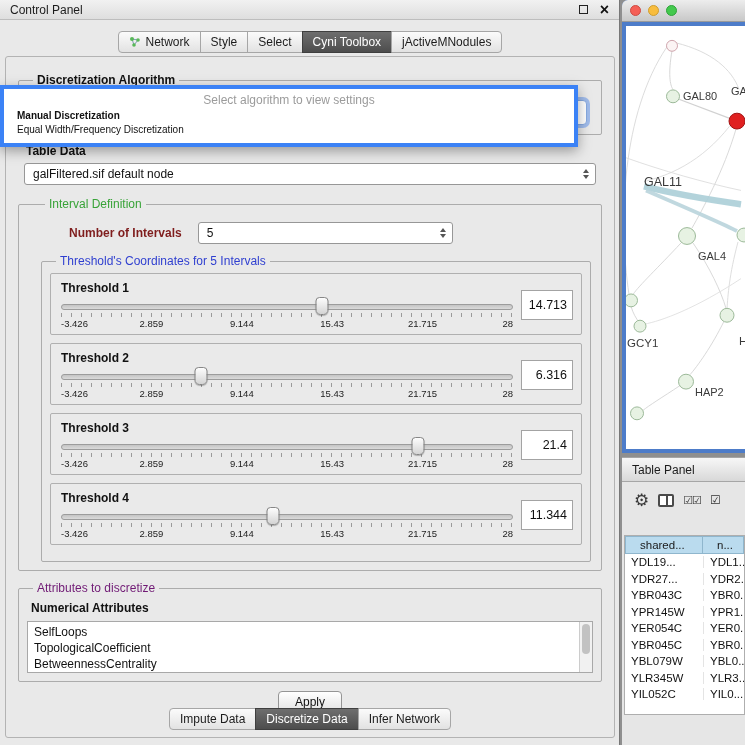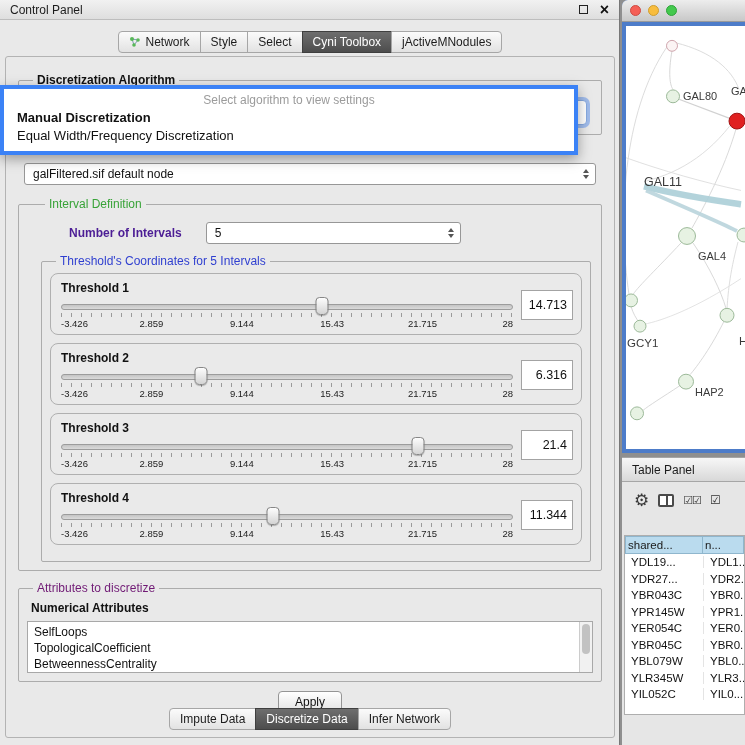--- a/index.html
+++ b/index.html
@@ -25,39 +25,39 @@
 
   fieldset{border:1px solid #acacac;border-radius:2px;padding:5px 8px 8px;min-width:0;}
   legend{font-size:12px;padding:0 4px;margin-left:6px;}
 
   .fs-algo{height:62px;margin-top:8px;position:relative;}
   .fs-algo legend{font-weight:bold;color:#111;}
   .algo-combo{position:relative;height:25px;margin:8px 6px 0;background:#fff;border:1px solid #86a9e0;border-radius:4px;box-shadow:0 0 0 3px rgba(100,150,235,.55);}
 
   .algo-popup{position:absolute;left:0;top:85px;width:578px;background:#fff;border:4px solid #3b82f6;box-shadow:0 4px 12px rgba(0,0,0,.35);z-index:20;padding-bottom:6px;}
   .popup-placeholder{font-size:12px;color:#9b9b9b;text-align:center;padding:4px 0 2px;}
-  .popup-item{font-size:13px;color:#111;padding:1px 0 2px 13px;}
+  .popup-item{font-size:10px;color:#111;padding:1px 0 2px 13px;}
   .popup-item.bold{font-weight:bold;}
 
   .td-label{font-size:12px;font-weight:bold;color:#111;margin:9px 0 5px 8px;}
   .combo{position:relative;height:22px;background:#fff;border:1px solid #979797;border-radius:3px;font-size:12px;color:#111;display:flex;align-items:center;padding:0 22px 0 8px;}
   .combo .arrows{position:absolute;right:6px;top:50%;transform:translateY(-50%);display:flex;flex-direction:column;gap:2px;}
   .arr-up{width:0;height:0;border-left:3.5px solid transparent;border-right:3.5px solid transparent;border-bottom:4px solid #555;}
   .arr-dn{width:0;height:0;border-left:3.5px solid transparent;border-right:3.5px solid transparent;border-top:4px solid #555;}
   .td-combo{margin:0 6px;}
 
   .fs-interval{margin-top:12px;padding-left:20px;}
   .fs-interval>legend{color:#38a338;}
   .num-row{display:flex;align-items:center;margin:6px 0 10px 30px;}
-  .num-label{font-size:12px;font-weight:bold;color:#4c1d95;margin-right:24px;}
+  .num-label{font-size:12px;font-weight:bold;color:#7f1d1d;margin-right:16px;}
   .num-combo{width:255px;}
   .fs-thresh{margin:0 2px;}
   .fs-thresh>legend{color:#2f3fd0;}
 
-  .threshold-box{border:1px solid #b0b0b0;background:#eaeaea;border-radius:8px;position:relative;height:62px;padding:7px 68px 4px 10px;margin-bottom:8px;}
+  .threshold-box{border:1px solid #b0b0b0;background:#eaeaea;border-radius:2px;position:relative;height:62px;padding:7px 68px 4px 10px;margin-bottom:8px;}
   .t-label{font-size:12px;font-weight:bold;color:#111;}
   .slider{position:relative;margin-top:9px;}
   .track{height:6px;background:linear-gradient(#c4c4c4,#dadada);border:1px solid #9c9c9c;border-radius:3px;}
   .thumb{position:absolute;top:-7px;width:13px;height:18px;background:linear-gradient(#fdfdfd,#d4d4d4);border:1px solid #878787;border-radius:4px 4px 5px 5px;transform:translateX(-50%);box-shadow:0 1px 1px rgba(0,0,0,.25);}
   .tickmarks{height:4px;margin-top:3px;background:repeating-linear-gradient(90deg,#9a9a9a 0,#9a9a9a 1px,transparent 1px,transparent 10px);}
   .ticklabels{position:relative;height:12px;margin-top:1px;}
   .tick-label{position:absolute;top:0;font-size:9.5px;color:#222;white-space:nowrap;}
   .t-value{position:absolute;right:8px;top:16px;width:52px;height:30px;background:#fff;border:1px solid #a3a3a3;font-size:12.5px;color:#111;text-align:right;line-height:28px;padding-right:5px;}
 
   .fs-attr{margin-top:10px;}
@@ -86,21 +86,21 @@
   .tp-body{position:absolute;left:622px;top:482px;width:123px;height:263px;background:#e6e6e6;}
   .tp-toolbar{height:36px;display:flex;align-items:center;gap:9px;padding-left:12px;}
   .icon-font{font-family:"DejaVu Sans",sans-serif;}
   .gear-icon{font-size:17px;color:#3a3a3a;line-height:1;}
   .tablecols-icon{width:16px;height:13px;border:2px solid #4a4a4a;border-radius:2px;position:relative;background:#fff;}
   .tablecols-icon::before{content:"";position:absolute;left:50%;top:0;bottom:0;width:2px;background:#4a4a4a;}
   .checks-icon{font-size:11px;letter-spacing:-1px;color:#333;line-height:1;}
   .check-icon{font-size:12px;color:#333;line-height:1;}
   .datatable{position:absolute;left:2px;top:53px;right:0;bottom:30px;background:#fff;border:1px solid #aeaeae;overflow:hidden;font-size:11.5px;}
   .thead{display:flex;height:18px;}
-  .th{background:#badbee;border:1px solid #8fb6cd;border-left:none;display:flex;align-items:center;padding-left:2px;color:#1a1a1a;white-space:nowrap;overflow:hidden;}
+  .th{background:#badbee;border:1px solid #8fb6cd;border-left:none;display:flex;align-items:center;padding-left:14px;color:#1a1a1a;white-space:nowrap;overflow:hidden;}
   .th.c1{width:78px;border-left:1px solid #8fb6cd;}
   .th.c2{flex:1;}
   .trow{display:flex;height:16.5px;align-items:center;}
   .tcell{padding-left:6px;white-space:nowrap;overflow:hidden;color:#111;}
   .tcell.c1{width:78px;}
   .tcell.c2{flex:1;border-left:1px solid #e4e4e4;}
 </style>
 </head>
 <body>
 

